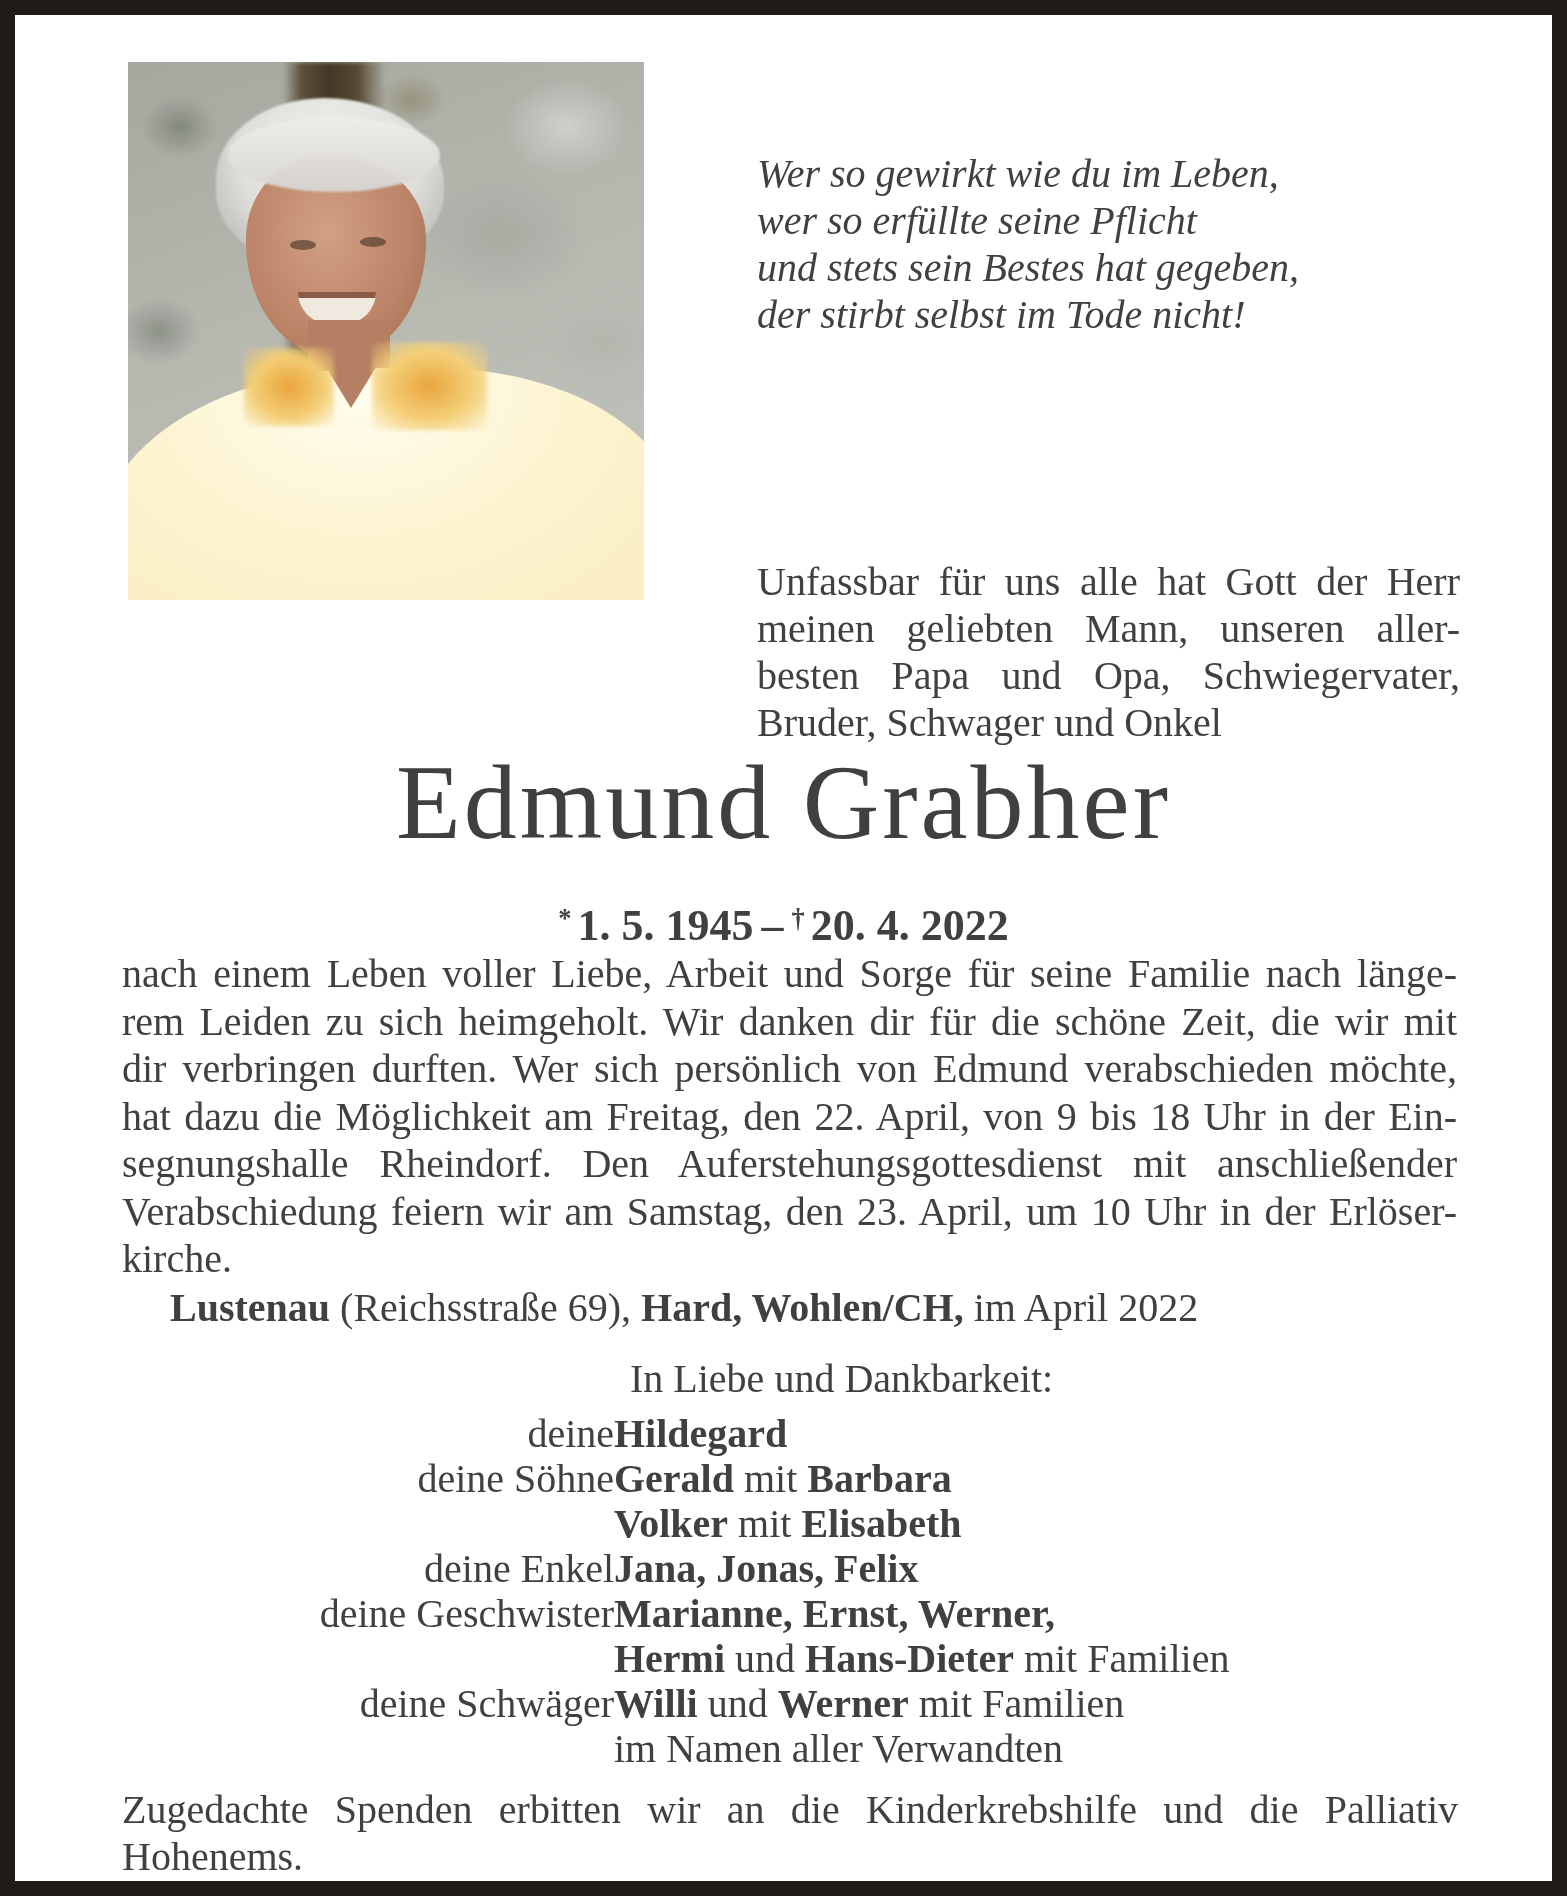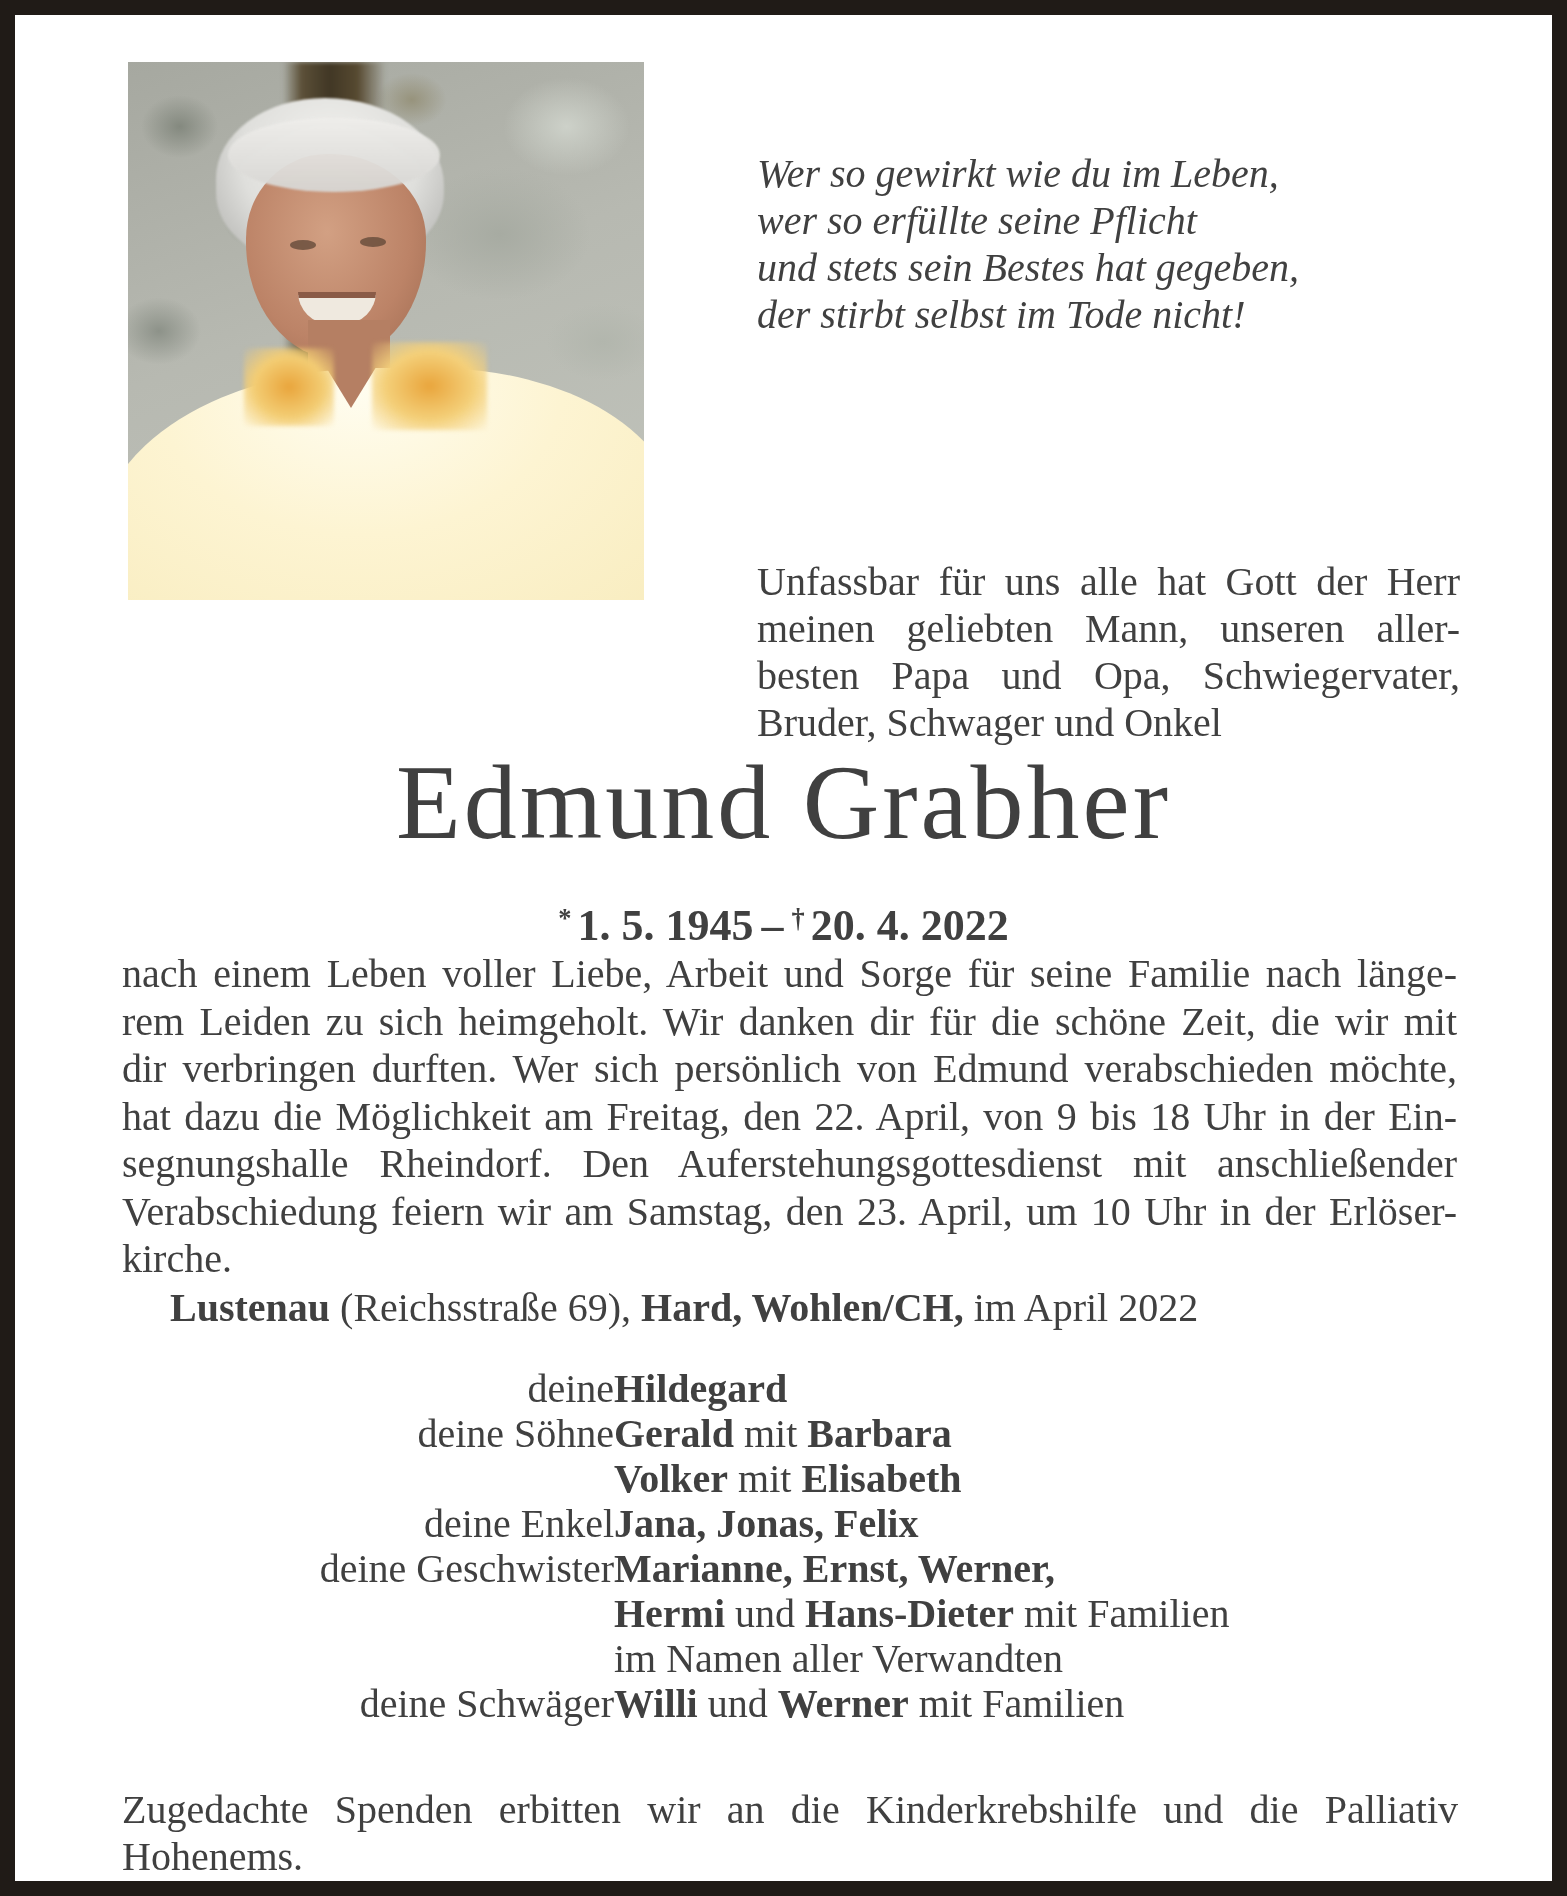--- a/index.html
+++ b/index.html
@@ -117,20 +117,21 @@
       <div class="tline jl">segnungshalle Rheindorf. Den Auferstehungsgottesdienst mit anschließender</div>
       <div class="tline jl">Verabschiedung feiern wir am Samstag, den 23. April, um 10 Uhr in der Erlöser-</div>
       <div class="tline">kirche.</div>
     </div>
 
   <div class="location"><span class="b">Lustenau</span><span> (Reichsstraße 69), </span><span class="b">Hard, Wohlen/CH,</span><span> im April 2022</span></div>
 
   <div class="signature">
     <div class="sig-head">
       <div class="sig-label"></div>
+      <div>In Liebe und Dankbarkeit:</div>
     </div>
     <div id="sig-rows">
         <div class="sig-row">
           <div class="sig-label">deine</div>
           <div><span class="b">Hildegard</span></div>
         </div>
         <div class="sig-row">
           <div class="sig-label">deine Söhne</div>
           <div><span class="b">Gerald</span><span> mit </span><span class="b">Barbara</span></div>
         </div>
@@ -144,26 +145,26 @@
         </div>
         <div class="sig-row">
           <div class="sig-label">deine Geschwister</div>
           <div><span class="b">Marianne, Ernst, Werner,</span></div>
         </div>
         <div class="sig-row">
           <div class="sig-label"></div>
           <div><span class="b">Hermi</span><span> und </span><span class="b">Hans-Dieter</span><span> mit Familien</span></div>
         </div>
         <div class="sig-row">
+          <div class="sig-label">deine Schwäger</div>
+          <div><span class="b">Willi</span><span> und </span><span class="b">Werner</span><span> mit Familien</span></div>
+        </div>
+        <div class="sig-row">
           <div class="sig-label"></div>
           <div><span>im Namen aller Verwandten</span></div>
-        </div>
-        <div class="sig-row">
-          <div class="sig-label">deine Schwäger</div>
-          <div><span class="b">Willi</span><span> und </span><span class="b">Werner</span><span> mit Familien</span></div>
         </div>
       </div>
   </div>
 
   <div class="donation">
       <div class="tline jl">Zugedachte Spenden erbitten wir an die Kinderkrebshilfe und die Palliativ</div>
       <div class="tline">Hohenems.</div>
     </div>
 </div>
 

